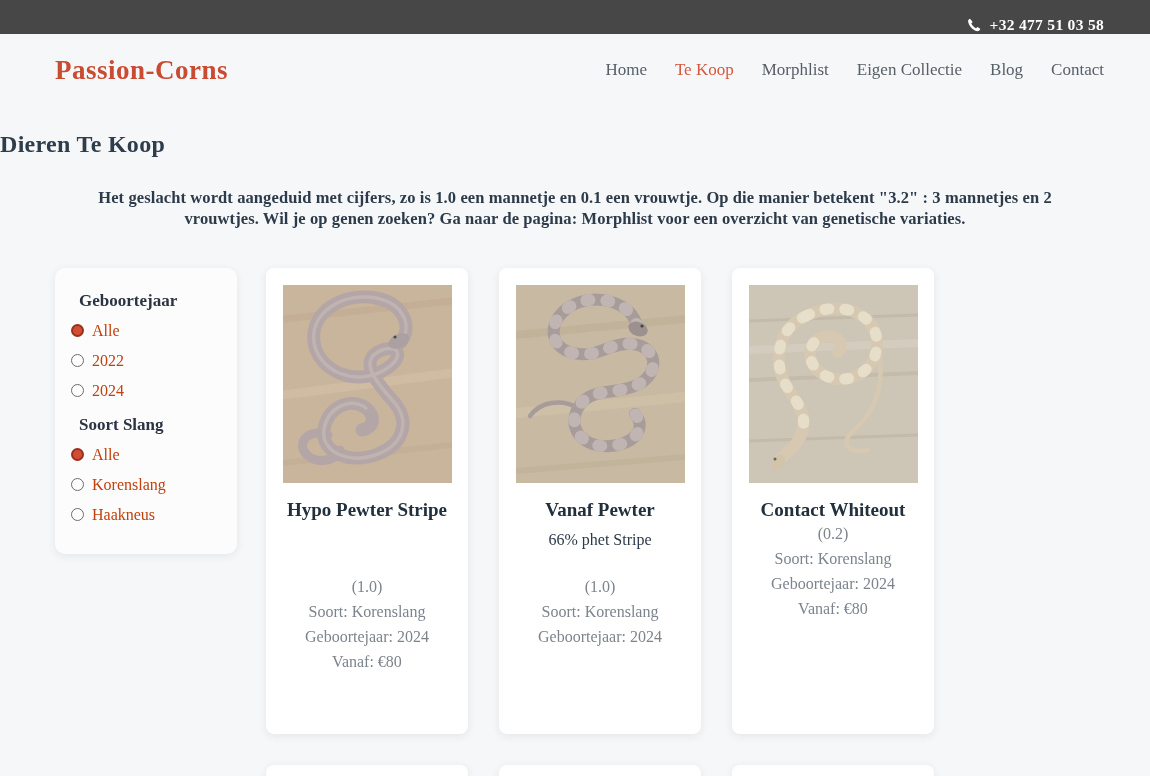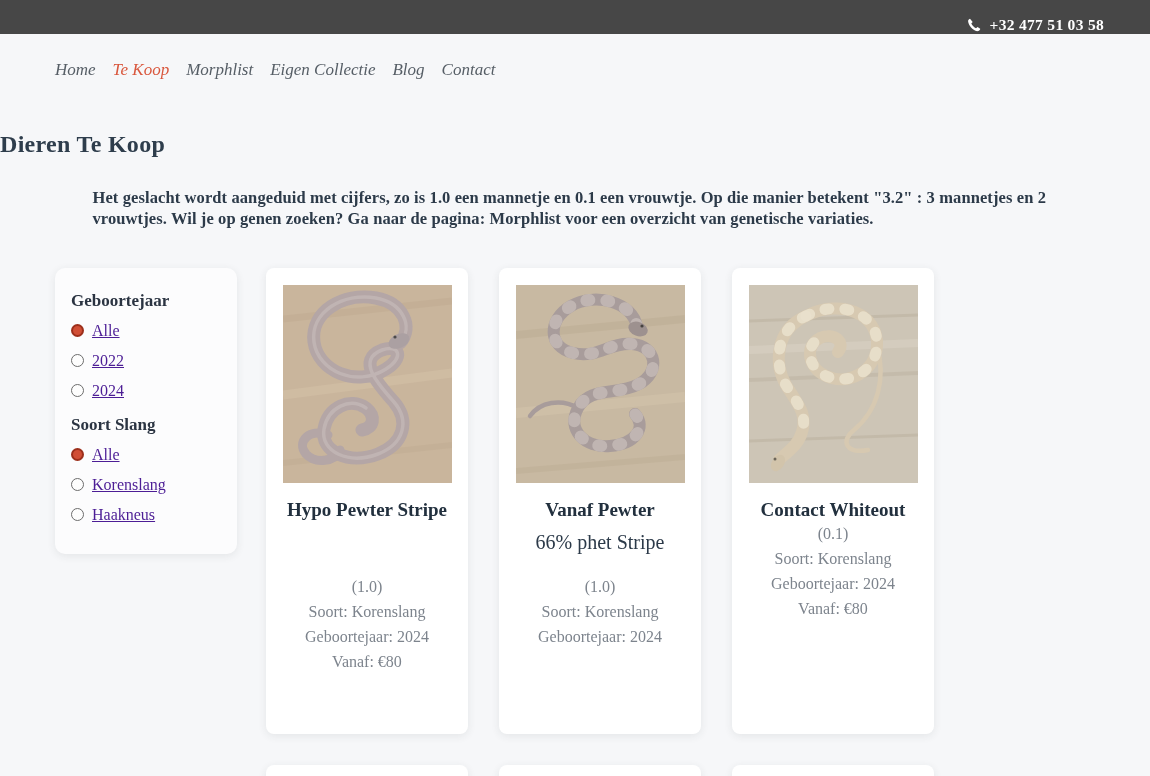--- a/index.html
+++ b/index.html
@@ -16,56 +16,56 @@
     gap:30px; padding-right:46px;flex-direction:column;
   }
   .topbar-item { display:flex; align-items:center; gap:9px; font-size:15.5px; font-weight:700; letter-spacing:.3px; cursor:pointer; }
   .topbar-item svg { display:block; }
   
   .header {
     height:72px; display:flex; align-items:center; justify-content:space-between;
     padding:0 46px 0 55px;
   }
   .logo { font-size:27px; font-weight:700; color:#ca4b31; letter-spacing:.5px; cursor:pointer; }
-  .nav { display:flex; align-items:flex-end; gap:17px;font-style:italic; }
+  .nav { display:flex; align-items:flex-end; gap:28px; }
   .nav a { text-decoration:none; color:#565e66; font-size:17px; cursor:pointer; }
   .nav a.active { color:#d9573d; }
   
   .page-title { text-align:left; font-size:24px; font-weight:700; color:#2e3d4c; margin-top:25px; letter-spacing:.3px; }
   .intro {
-    max-width:965px; margin:29px auto 0; text-align:left;
+    max-width:965px; margin:29px auto 0; text-align:center;
     font-size:16.5px; font-weight:700; color:#2c3a49; line-height:1.3; letter-spacing:.1px;
   }
   
   .content { display:flex; align-items:flex-start; padding-left:55px; margin-top:38px; gap:29px; }
   
   .filters {
     width:182px; background:#fcfcfd; border-radius:10px;
     box-shadow:0 2px 8px rgba(40,50,60,.09);
     padding:14px 16px 24px;
   }
-  .filter-title { font-size:17px; font-weight:700; color:#2b3442; margin:9px 0 5px; }
-  .option { display:flex; align-items:center; gap:8px; padding:6px 0; font-size:16px; color:#4c1d95; cursor:pointer;text-decoration:underline; }
+  .filter-title { font-size:17px; font-weight:700; color:#2b3442; margin:9px 8px 5px; }
+  .option { display:flex; align-items:center; gap:8px; padding:6px 0; font-size:16px; color:#c2410c; cursor:pointer; }
   .radio {
     width:13px; height:13px; border-radius:50%; flex:0 0 13px;
     border:1.6px solid #6c6c6c; background:#fdfdfd;
   }
   .radio.selected { border:2px solid #9c2f1b; background:#d14e35; }
   
   .products { width:700px; display:flex; flex-wrap:wrap; gap:31px; }
   .card {
     width:202px; height:466px; background:#fff; border-radius:8px;
     box-shadow:0 2px 8px rgba(40,50,60,.09);
     padding:17px 16px 0; text-align:center; cursor:pointer;
   }
   .card.partial { height:60px; padding:0; }
   .photo { width:169px; height:198px; margin:0 auto; overflow:hidden; }
   .photo svg { display:block; }
   .card-title { font-size:19px; font-weight:700; color:#22303e; margin-top:16px; line-height:1.2; }
-  .card-subtitle { font-size:20px; color:#2c3a49; line-height:1.32; margin-top:7px; min-height:46px; white-space:pre-line; }
+  .card-subtitle { font-size:16px; color:#2c3a49; line-height:1.32; margin-top:7px; min-height:46px; white-space:pre-line; }
   .card-details { color:#7d848d; font-size:16px; line-height:1.56; }
 </style>
 </head>
 <body>
 
 <div>
 
   <div class="topbar">
     <div class="topbar-item">
       <svg width="17" height="13" viewBox="0 0 17 13">
@@ -76,20 +76,21 @@
     </div>
     <div class="topbar-item">
       <svg width="14" height="14" viewBox="0 0 14 14">
         <path d="M3 .8 C1.6 1.4 .8 2.4 1.2 4 C1.8 6.6 3.4 9.2 5.6 11 C7.4 12.5 9.6 13.5 11.4 13 C12.6 12.6 13.3 11.7 13.2 10.8 L10.6 8.9 L9 10.2 C7.2 9.4 5.2 7.4 4.3 5.4 L5.7 3.9 Z" fill="#fff"></path>
       </svg>
       <span>+32 477 51 03 58</span>
     </div>
   </div>
 
   <div class="header">
+    <div class="logo">Passion-Corns</div>
     <nav class="nav">
       <a>Home</a>
       <a class="active">Te Koop</a>
       <a>Morphlist</a>
       <a>Eigen Collectie</a>
       <a>Blog</a>
       <a>Contact</a>
     </nav>
   </div>
 
@@ -195,21 +196,21 @@
               <path d="M57 31 C92 13 130 29 128 61 C126 87 99 101 77 91 C59 83 55 61 71 53 C85 47 97 57 89 67" stroke="#d7c9b1" stroke-width="12"></path>
               <path d="M57 31 C92 13 130 29 128 61 C126 87 99 101 77 91 C59 83 55 61 71 53" stroke="#e9e0cc" stroke-width="11" stroke-dasharray="4 16" opacity=".9"></path>
               <path d="M57 31 C26 45 25 79 37 100 C47 117 59 128 53 147" stroke="#e9e0cc" stroke-width="11" stroke-dasharray="4 16" opacity=".9"></path>
             </g>
             <ellipse cx="29" cy="178" rx="9" ry="6" fill="#d2c4ab" transform="rotate(-55 29 178)"></ellipse>
             <circle cx="26" cy="174" r="1.5" fill="#6d665a"></circle>
           </svg>
         </div>
         <h2 class="card-title">Contact Whiteout</h2>
         <div class="card-details">
-          <div>(0.1)</div>
+          <div>(0.2)</div>
           <div>Soort: Korenslang</div>
           <div>Geboortejaar: 2024</div>
           <div>Vanaf: €80</div>
         </div>
       </article>
 
       <article class="card partial"></article>
       <article class="card partial"></article>
       <article class="card partial"></article>
 

